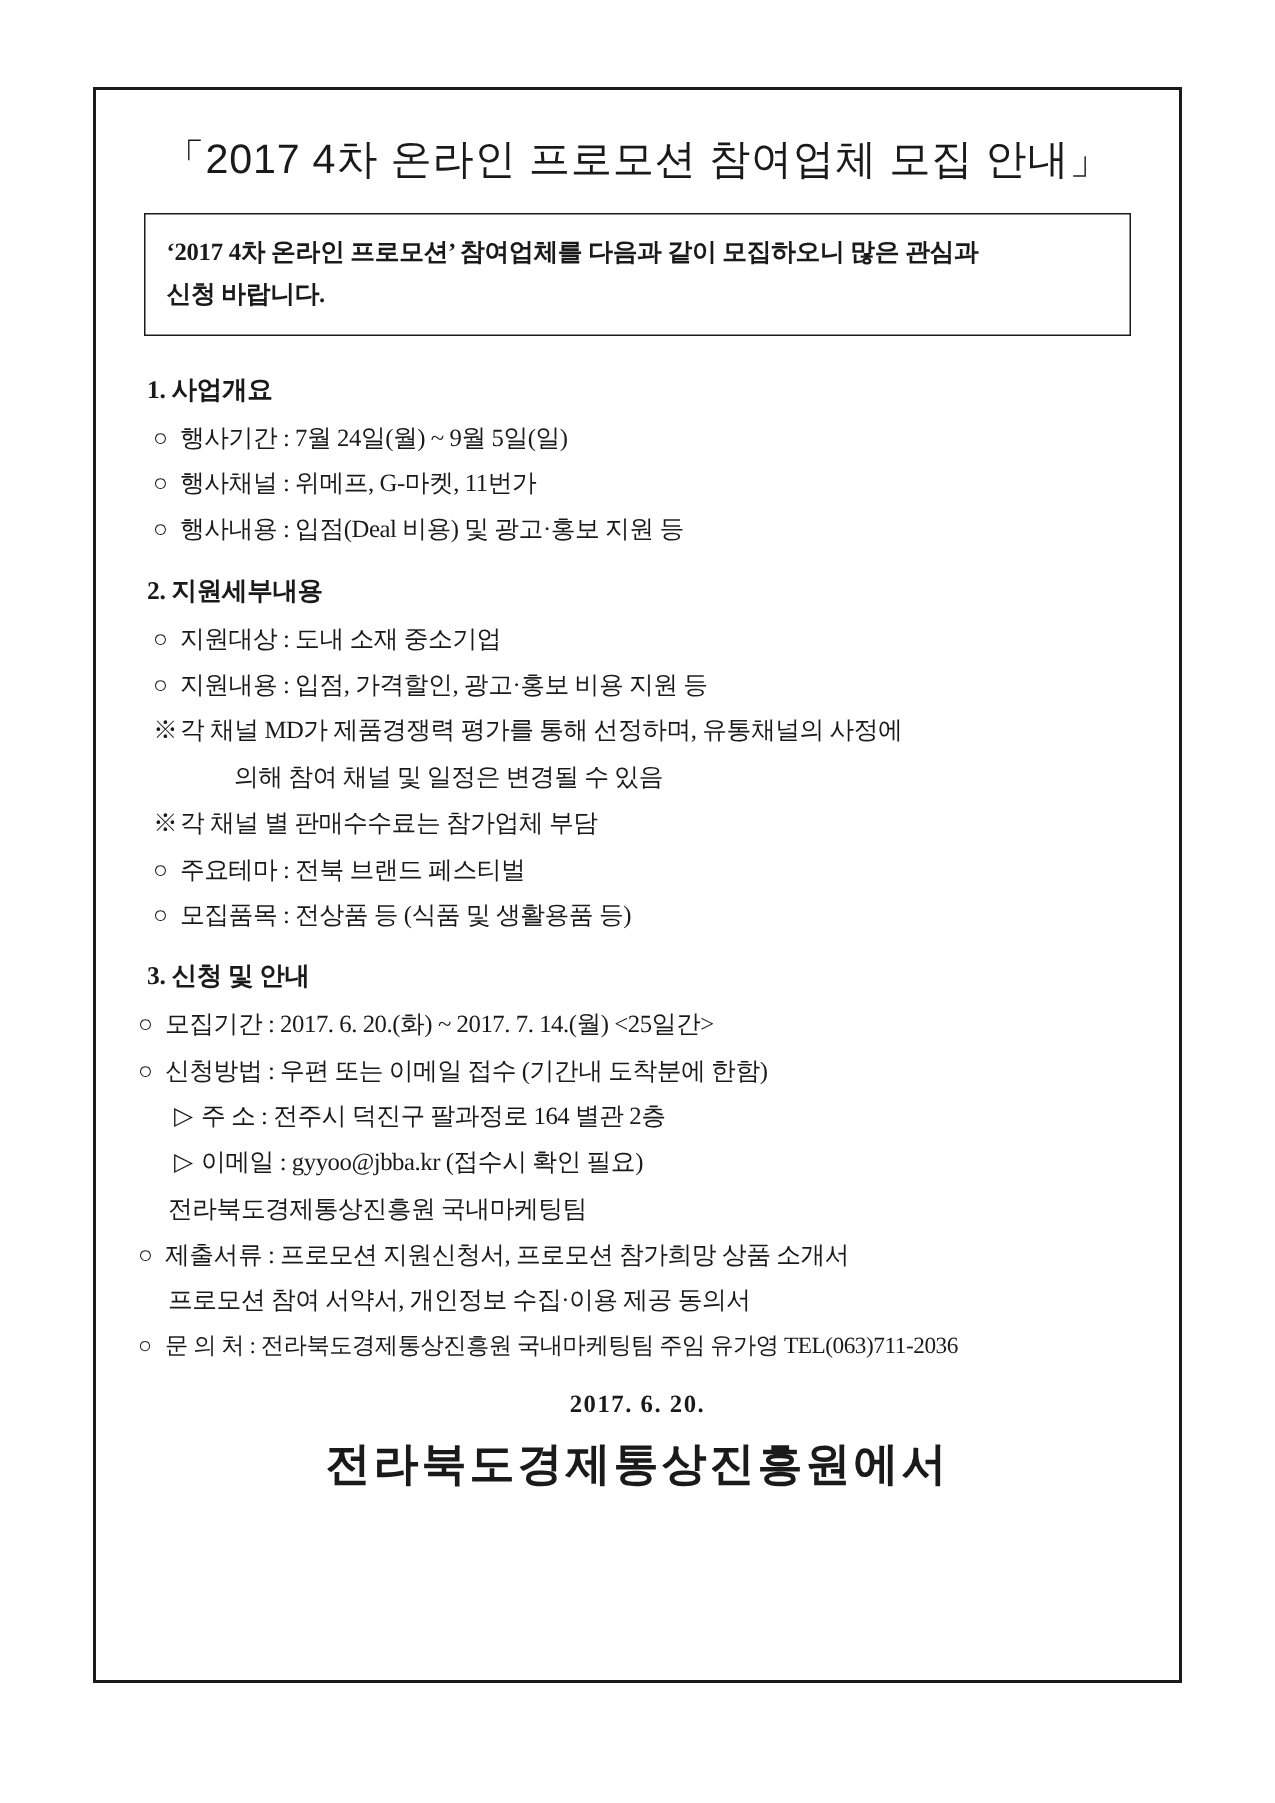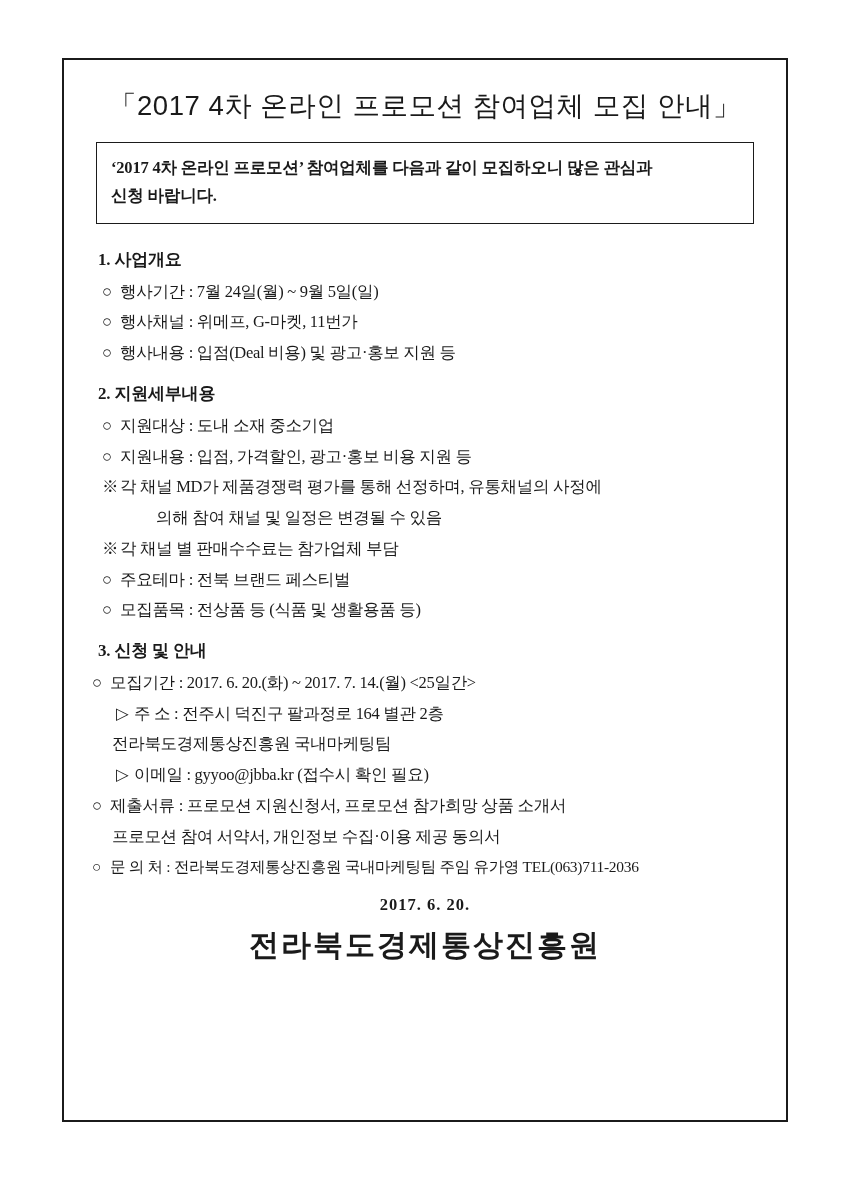--- a/index.html
+++ b/index.html
@@ -158,37 +158,40 @@
       <div class="item">
         <span class="marker">○</span><span>모집품목 : 전상품 등 (식품 및 생활용품 등)</span>
       </div>
     </div>
 
     <div class="section sec3">
       <div class="section-head">3. 신청 및 안내</div>
       <div class="item">
         <span class="marker">○</span><span>모집기간 : 2017. 6. 20.(화) ~ 2017. 7. 14.(월) &lt;25일간&gt;</span>
       </div>
+      <div class="item">
+        <span class="marker">○</span><span>신청방법 : 우편 또는 이메일 접수 (기간내 도착분에 한함)</span>
+      </div>
       <div class="item" style="padding-left:46px;">
         <span class="marker">▷</span><span>주  소 : 전주시 덕진구 팔과정로 164 별관 2층</span>
       </div>
+      <div class="item" style="padding-left:46px;">
+        <span class="marker">▷</span><span>이메일 : gyyoo@jbba.kr (접수시 확인 필요)</span>
+      </div>
       <div class="item addr-cont">
         <span>전라북도경제통상진흥원 국내마케팅팀</span>
-      </div>
-      <div class="item" style="padding-left:46px;">
-        <span class="marker">▷</span><span>이메일 : gyyoo@jbba.kr (접수시 확인 필요)</span>
       </div>
       <div class="item">
         <span class="marker">○</span><span>제출서류 : 프로모션 지원신청서, 프로모션 참가희망 상품 소개서</span>
       </div>
       <div class="item doc-cont">
         <span>프로모션 참여 서약서, 개인정보 수집·이용 제공 동의서</span>
       </div>
       <div class="item small">
         <span class="marker">○</span><span>문 의 처 : 전라북도경제통상진흥원 국내마케팅팀 주임 유가영  TEL(063)711-2036</span>
       </div>
     </div>
 
     <div class="date-line">2017.  6.  20.</div>
-    <div class="signature">전라북도경제통상진흥원</div>
+    <div class="signature">전라북도경제통상진흥원에서</div>
 
   </div>
 </div>
 
 </body></html>

